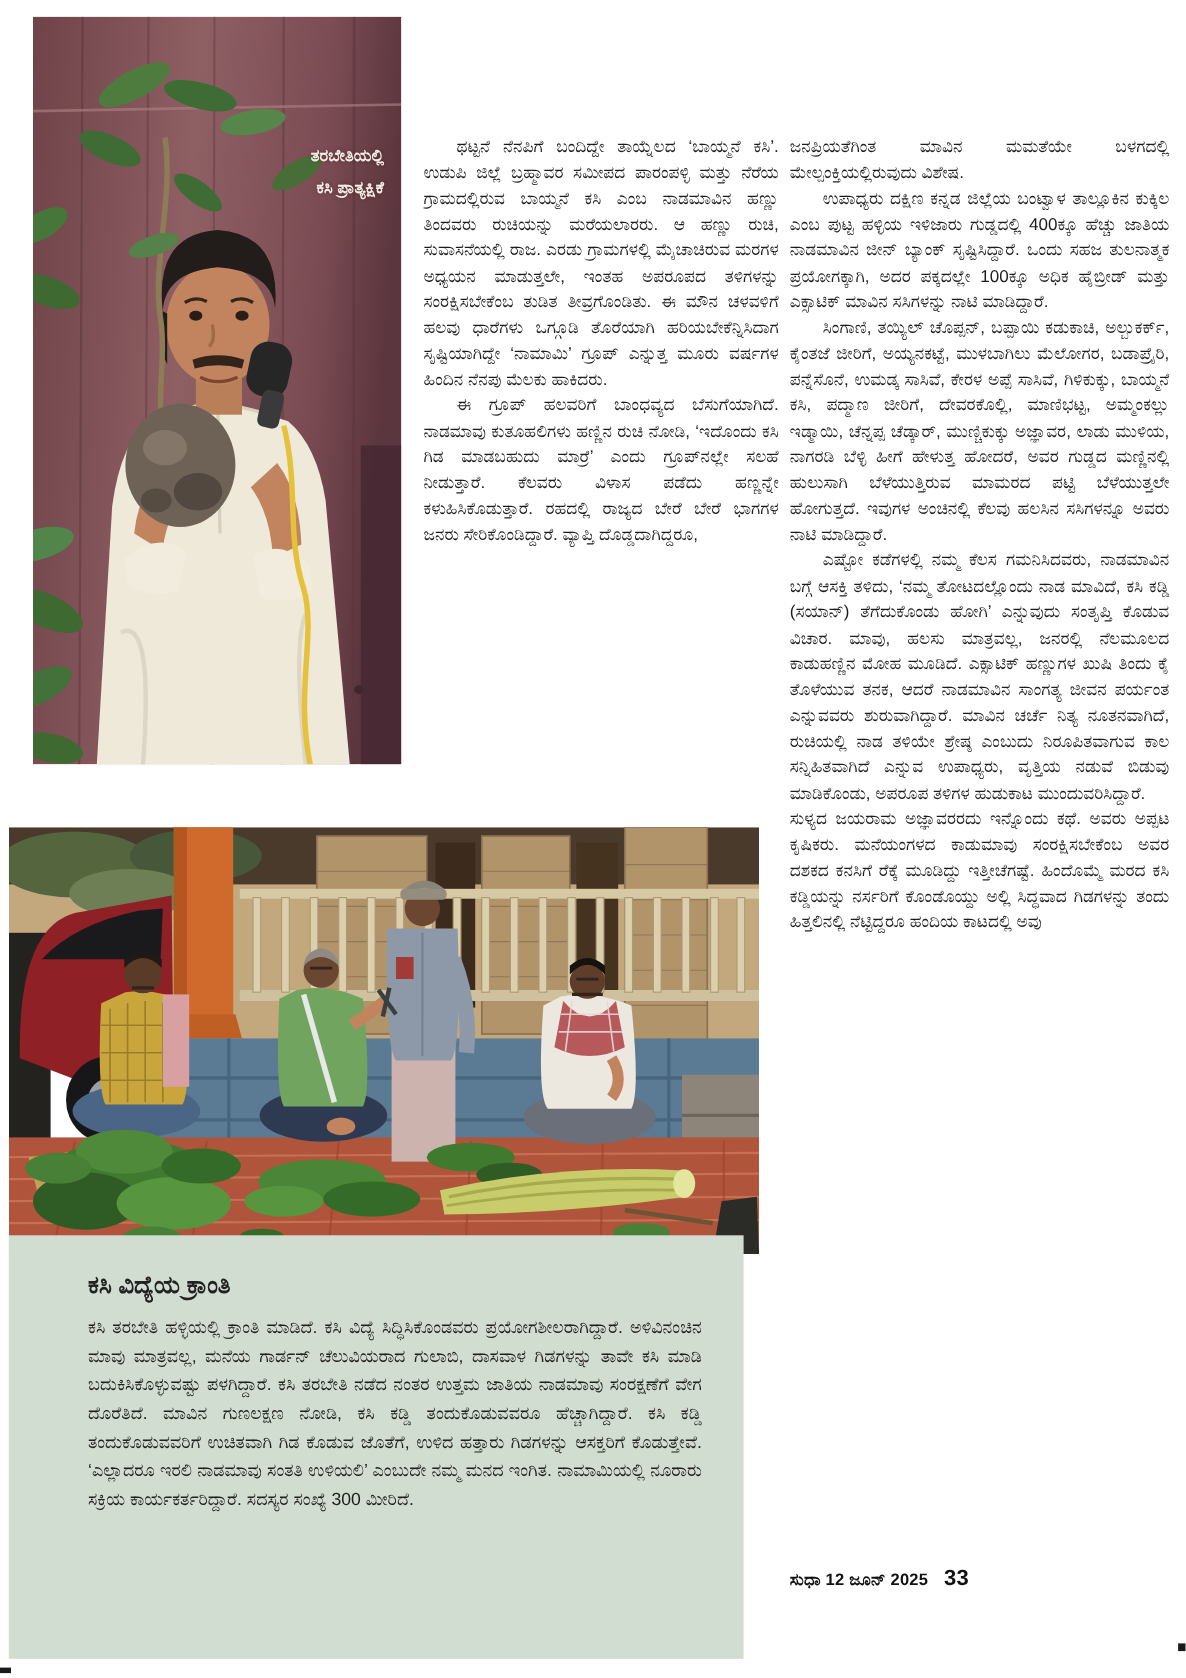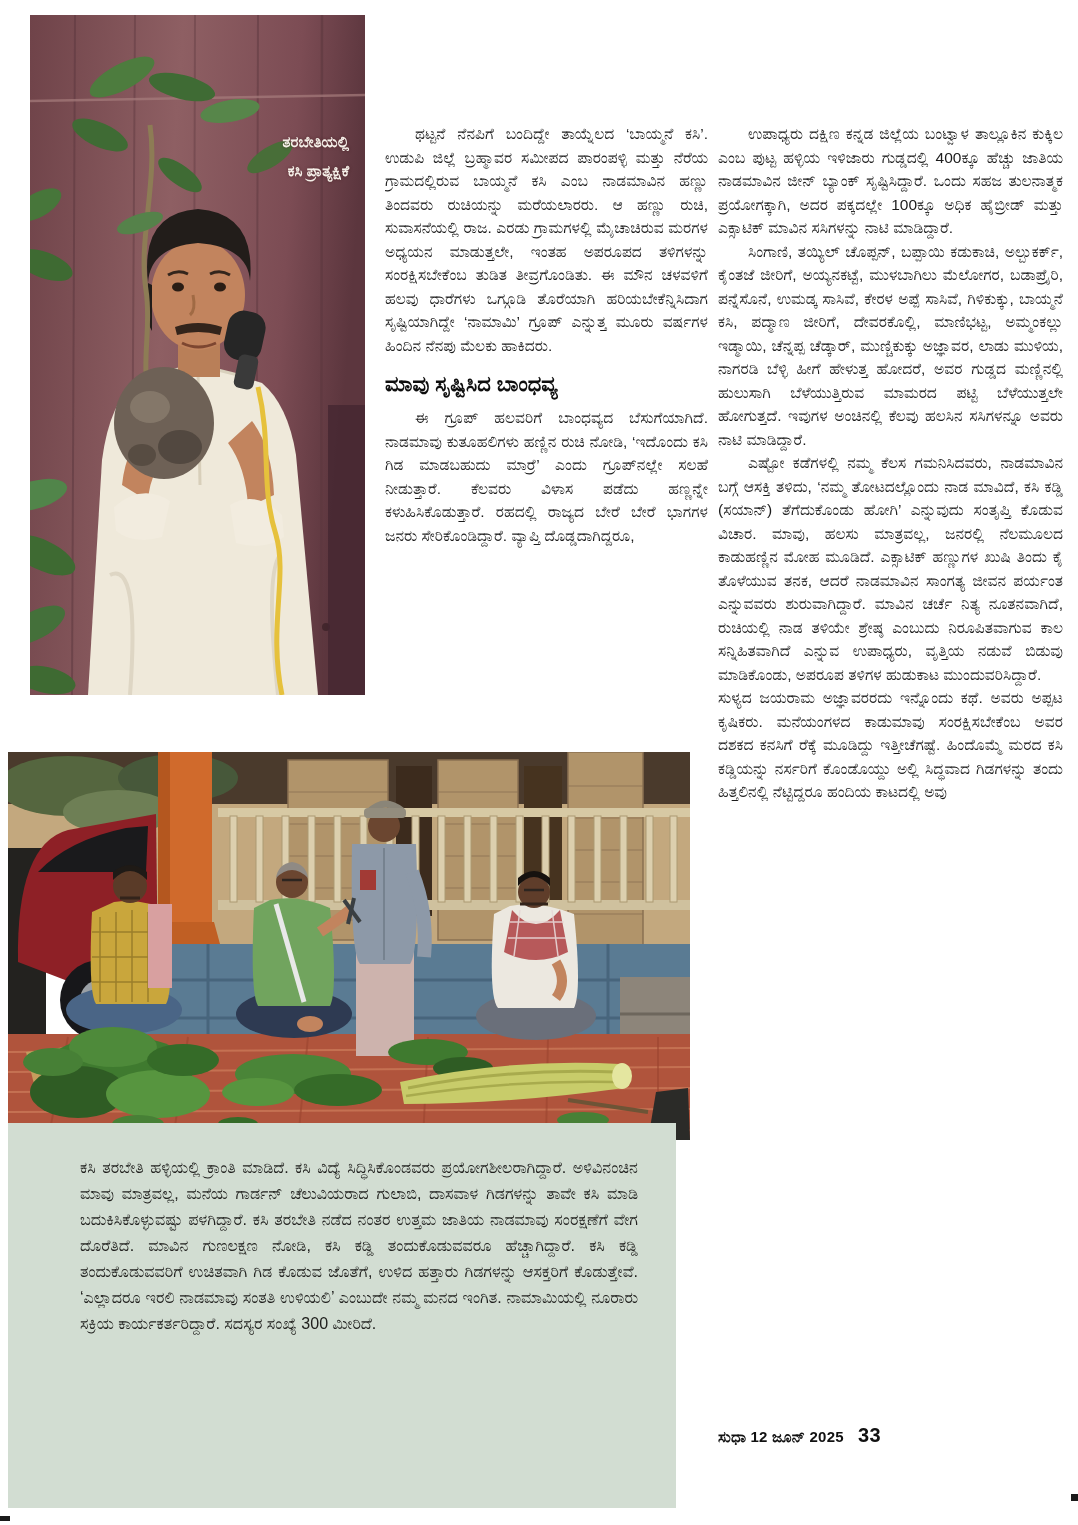--- a/index.html
+++ b/index.html
@@ -177,25 +177,25 @@
       </g>
     </svg>
     <div class="photo1-caption">
       <div>ತರಬೇತಿಯಲ್ಲಿ</div>
       <div>ಕಸಿ ಪ್ರಾತ್ಯಕ್ಷಿಕೆ</div>
     </div>
   </div>
 
   <div class="col col1">
     <p>ಥಟ್ಟನೆ ನೆನಪಿಗೆ ಬಂದಿದ್ದೇ ತಾಯ್ನೆಲದ ‘ಬಾಯ್ಮನೆ ಕಸಿ’. ಉಡುಪಿ ಜಿಲ್ಲೆ ಬ್ರಹ್ಮಾವರ ಸಮೀಪದ ಪಾರಂಪಳ್ಳಿ ಮತ್ತು ನೆರೆಯ ಗ್ರಾಮದಲ್ಲಿರುವ ಬಾಯ್ಮನೆ ಕಸಿ ಎಂಬ ನಾಡಮಾವಿನ ಹಣ್ಣು ತಿಂದವರು ರುಚಿಯನ್ನು ಮರೆಯಲಾರರು. ಆ ಹಣ್ಣು ರುಚಿ, ಸುವಾಸನೆಯಲ್ಲಿ ರಾಜ. ಎರಡು ಗ್ರಾಮಗಳಲ್ಲಿ ಮೈಚಾಚಿರುವ ಮರಗಳ ಅಧ್ಯಯನ ಮಾಡುತ್ತಲೇ, ಇಂತಹ ಅಪರೂಪದ ತಳಿಗಳನ್ನು ಸಂರಕ್ಷಿಸಬೇಕೆಂಬ ತುಡಿತ ತೀವ್ರಗೊಂಡಿತು. ಈ ಮೌನ ಚಳವಳಿಗೆ ಹಲವು ಧಾರೆಗಳು ಒಗ್ಗೂಡಿ ತೊರೆಯಾಗಿ ಹರಿಯಬೇಕೆನ್ನಿಸಿದಾಗ ಸೃಷ್ಟಿಯಾಗಿದ್ದೇ ‘ನಾಮಾಮಿ’ ಗ್ರೂಪ್ ಎನ್ನುತ್ತ ಮೂರು ವರ್ಷಗಳ ಹಿಂದಿನ ನೆನಪು ಮೆಲಕು ಹಾಕಿದರು.</p>
-    <h3 class="subhead">ಮಾವು ಸೃಷ್ಟಿಸಿದ ಬಾಂಧವ್ಯ</h3>
     <p>ಈ ಗ್ರೂಪ್ ಹಲವರಿಗೆ ಬಾಂಧವ್ಯದ ಬೆಸುಗೆಯಾಗಿದೆ. ನಾಡಮಾವು ಕುತೂಹಲಿಗಳು ಹಣ್ಣಿನ ರುಚಿ ನೋಡಿ, ‘ಇದೊಂದು ಕಸಿ ಗಿಡ ಮಾಡಬಹುದು ಮಾರ್ರೆ’ ಎಂದು ಗ್ರೂಪ್‌ನಲ್ಲೇ ಸಲಹೆ ನೀಡುತ್ತಾರೆ. ಕೆಲವರು ವಿಳಾಸ ಪಡೆದು ಹಣ್ಣನ್ನೇ ಕಳುಹಿಸಿಕೊಡುತ್ತಾರೆ. ರಹದಲ್ಲಿ ರಾಜ್ಯದ ಬೇರೆ ಬೇರೆ ಭಾಗಗಳ ಜನರು ಸೇರಿಕೊಂಡಿದ್ದಾರೆ. ವ್ಯಾಪ್ತಿ ದೊಡ್ಡದಾಗಿದ್ದರೂ,</p>
   </div>
 
   <div class="col col2">
+    <p class="noindent">ಜನಪ್ರಿಯತೆಗಿಂತ ಮಾವಿನ ಮಮತೆಯೇ ಬಳಗದಲ್ಲಿ ಮೇಲ್ಪಂಕ್ತಿಯಲ್ಲಿರುವುದು ವಿಶೇಷ.</p>
     <p>ಉಪಾಧ್ಯರು ದಕ್ಷಿಣ ಕನ್ನಡ ಜಿಲ್ಲೆಯ ಬಂಟ್ವಾಳ ತಾಲ್ಲೂಕಿನ ಕುಕ್ಕಿಲ ಎಂಬ ಪುಟ್ಟ ಹಳ್ಳಿಯ ಇಳಿಜಾರು ಗುಡ್ಡದಲ್ಲಿ 400ಕ್ಕೂ ಹೆಚ್ಚು ಜಾತಿಯ ನಾಡಮಾವಿನ ಜೀನ್ ಬ್ಯಾಂಕ್ ಸೃಷ್ಟಿಸಿದ್ದಾರೆ. ಒಂದು ಸಹಜ ತುಲನಾತ್ಮಕ ಪ್ರಯೋಗಕ್ಕಾಗಿ, ಅದರ ಪಕ್ಕದಲ್ಲೇ 100ಕ್ಕೂ ಅಧಿಕ ಹೈಬ್ರೀಡ್ ಮತ್ತು ಎಕ್ಸಾಟಿಕ್ ಮಾವಿನ ಸಸಿಗಳನ್ನು ನಾಟಿ ಮಾಡಿದ್ದಾರೆ.</p>
     <p>ಸಿಂಗಾಣಿ, ತಯ್ಯಿಲ್ ಚೊಪ್ಪನ್, ಬಪ್ಪಾಯಿ ಕಡುಕಾಚಿ, ಅಲ್ಬುಕರ್ಕ್, ಕೈಂತಜೆ ಜೀರಿಗೆ, ಅಯ್ಯನಕಟ್ಟೆ, ಮುಳಬಾಗಿಲು ಮೆಲೋಗರ, ಬಡಾಪ್ರೈರಿ, ಪನ್ನೆಸೊನೆ, ಉಮಡ್ಕ ಸಾಸಿವೆ, ಕೇರಳ ಅಪ್ಪೆ ಸಾಸಿವೆ, ಗಿಳಿಕುಕ್ಕು, ಬಾಯ್ಮನೆ ಕಸಿ, ಪದ್ಮಾಣ ಜೀರಿಗೆ, ದೇವರಕೊಲ್ಲಿ, ಮಾಣಿಭಟ್ಟ, ಅಮ್ಮಂಕಲ್ಲು ಇಡ್ಮಾಯಿ, ಚೆನ್ನಪ್ಪ ಚೆಡ್ಕಾರ್, ಮುಣ್ಚಿಕುಕ್ಕು ಅಜ್ಞಾವರ, ಲಾಡು ಮುಳಿಯ, ನಾಗರಡಿ ಬೆಳ್ಳಿ ಹೀಗೆ ಹೇಳುತ್ತ ಹೋದರೆ, ಅವರ ಗುಡ್ಡದ ಮಣ್ಣಿನಲ್ಲಿ ಹುಲುಸಾಗಿ ಬೆಳೆಯುತ್ತಿರುವ ಮಾಮರದ ಪಟ್ಟಿ ಬೆಳೆಯುತ್ತಲೇ ಹೋಗುತ್ತದೆ. ಇವುಗಳ ಅಂಚಿನಲ್ಲಿ ಕೆಲವು ಹಲಸಿನ ಸಸಿಗಳನ್ನೂ ಅವರು ನಾಟಿ ಮಾಡಿದ್ದಾರೆ.</p>
     <p>ಎಷ್ಟೋ ಕಡೆಗಳಲ್ಲಿ ನಮ್ಮ ಕೆಲಸ ಗಮನಿಸಿದವರು, ನಾಡಮಾವಿನ ಬಗ್ಗೆ ಆಸಕ್ತಿ ತಳಿದು, ‘ನಮ್ಮ ತೋಟದಲ್ಲೊಂದು ನಾಡ ಮಾವಿದೆ, ಕಸಿ ಕಡ್ಡಿ (ಸಯಾನ್) ತೆಗೆದುಕೊಂಡು ಹೋಗಿ’ ಎನ್ನುವುದು ಸಂತೃಪ್ತಿ ಕೊಡುವ ವಿಚಾರ. ಮಾವು, ಹಲಸು ಮಾತ್ರವಲ್ಲ, ಜನರಲ್ಲಿ ನೆಲಮೂಲದ ಕಾಡುಹಣ್ಣಿನ ಮೋಹ ಮೂಡಿದೆ. ಎಕ್ಸಾಟಿಕ್ ಹಣ್ಣುಗಳ ಖುಷಿ ತಿಂದು ಕೈ ತೊಳೆಯುವ ತನಕ, ಆದರೆ ನಾಡಮಾವಿನ ಸಾಂಗತ್ಯ ಜೀವನ ಪರ್ಯಂತ ಎನ್ನುವವರು ಶುರುವಾಗಿದ್ದಾರೆ. ಮಾವಿನ ಚರ್ಚೆ ನಿತ್ಯ ನೂತನವಾಗಿದೆ, ರುಚಿಯಲ್ಲಿ ನಾಡ ತಳಿಯೇ ಶ್ರೇಷ್ಠ ಎಂಬುದು ನಿರೂಪಿತವಾಗುವ ಕಾಲ ಸನ್ನಿಹಿತವಾಗಿದೆ ಎನ್ನುವ ಉಪಾಧ್ಯರು, ವೃತ್ತಿಯ ನಡುವೆ ಬಿಡುವು ಮಾಡಿಕೊಂಡು, ಅಪರೂಪ ತಳಿಗಳ ಹುಡುಕಾಟ ಮುಂದುವರಿಸಿದ್ದಾರೆ.</p>
     <p class="noindent">ಸುಳ್ಯದ ಜಯರಾಮ ಅಜ್ಞಾವರರದು ಇನ್ನೊಂದು ಕಥೆ. ಅವರು ಅಪ್ಪಟ ಕೃಷಿಕರು. ಮನೆಯಂಗಳದ ಕಾಡುಮಾವು ಸಂರಕ್ಷಿಸಬೇಕೆಂಬ ಅವರ ದಶಕದ ಕನಸಿಗೆ ರೆಕ್ಕೆ ಮೂಡಿದ್ದು ಇತ್ತೀಚೆಗಷ್ಟೆ. ಹಿಂದೊಮ್ಮೆ ಮರದ ಕಸಿ ಕಡ್ಡಿಯನ್ನು ನರ್ಸರಿಗೆ ಕೊಂಡೊಯ್ದು ಅಲ್ಲಿ ಸಿದ್ಧವಾದ ಗಿಡಗಳನ್ನು ತಂದು ಹಿತ್ತಲಿನಲ್ಲಿ ನೆಟ್ಟಿದ್ದರೂ ಹಂದಿಯ ಕಾಟದಲ್ಲಿ ಅವು</p>
   </div>
 
   <div class="photo2">
     <svg width="682" height="388" viewBox="0 0 682 388">
 
       <g>
@@ -400,20 +400,21 @@
         <ellipse cx="614" cy="324" rx="10" ry="13" fill="#e4e6a0"></ellipse>
         <line x1="560" y1="348" x2="640" y2="360" stroke="#6d5436" stroke-width="4"></line>
       </g>
 
       <path d="M648,340 L680,336 L682,388 L640,388 Z" fill="#2b2b28"></path>
     </svg>
     <div class="photo2-caption">ಕಸಿ ಕಡ್ಡಿ ಸಂಗ್ರಹದಲ್ಲಿ ನಾಮಾಮಿ ಬಳಗ</div>
   </div>
 
   <div class="greenbox">
+    <h2>ಕಸಿ ವಿದ್ಯೆಯ ಕ್ರಾಂತಿ</h2>
     <div class="gb-body">ಕಸಿ ತರಬೇತಿ ಹಳ್ಳಿಯಲ್ಲಿ ಕ್ರಾಂತಿ ಮಾಡಿದೆ. ಕಸಿ ವಿದ್ಯೆ ಸಿದ್ಧಿಸಿಕೊಂಡವರು ಪ್ರಯೋಗಶೀಲರಾಗಿದ್ದಾರೆ. ಅಳಿವಿನಂಚಿನ ಮಾವು ಮಾತ್ರವಲ್ಲ, ಮನೆಯ ಗಾರ್ಡನ್ ಚೆಲುವಿಯರಾದ ಗುಲಾಬಿ, ದಾಸವಾಳ ಗಿಡಗಳನ್ನು ತಾವೇ ಕಸಿ ಮಾಡಿ ಬದುಕಿಸಿಕೊಳ್ಳುವಷ್ಟು ಪಳಗಿದ್ದಾರೆ. ಕಸಿ ತರಬೇತಿ ನಡೆದ ನಂತರ ಉತ್ತಮ ಜಾತಿಯ ನಾಡಮಾವು ಸಂರಕ್ಷಣೆಗೆ ವೇಗ ದೊರೆತಿದೆ. ಮಾವಿನ ಗುಣಲಕ್ಷಣ ನೋಡಿ, ಕಸಿ ಕಡ್ಡಿ ತಂದುಕೊಡುವವರೂ ಹೆಚ್ಚಾಗಿದ್ದಾರೆ. ಕಸಿ ಕಡ್ಡಿ ತಂದುಕೊಡುವವರಿಗೆ ಉಚಿತವಾಗಿ ಗಿಡ ಕೊಡುವ ಜೊತೆಗೆ, ಉಳಿದ ಹತ್ತಾರು ಗಿಡಗಳನ್ನು ಆಸಕ್ತರಿಗೆ ಕೊಡುತ್ತೇವೆ. ‘ಎಲ್ಲಾದರೂ ಇರಲಿ ನಾಡಮಾವು ಸಂತತಿ ಉಳಿಯಲಿ’ ಎಂಬುದೇ ನಮ್ಮ ಮನದ ಇಂಗಿತ. ನಾಮಾಮಿಯಲ್ಲಿ ನೂರಾರು ಸಕ್ರಿಯ ಕಾರ್ಯಕರ್ತರಿದ್ದಾರೆ. ಸದಸ್ಯರ ಸಂಖ್ಯೆ 300 ಮೀರಿದೆ.</div>
   </div>
 
   <div class="footer">
     <span class="issue">ಸುಧಾ 12 ಜೂನ್ 2025</span>
     <span class="pageno">33</span>
   </div>
 
   <div class="tear-left"></div>
   <div class="tear-right"></div>

